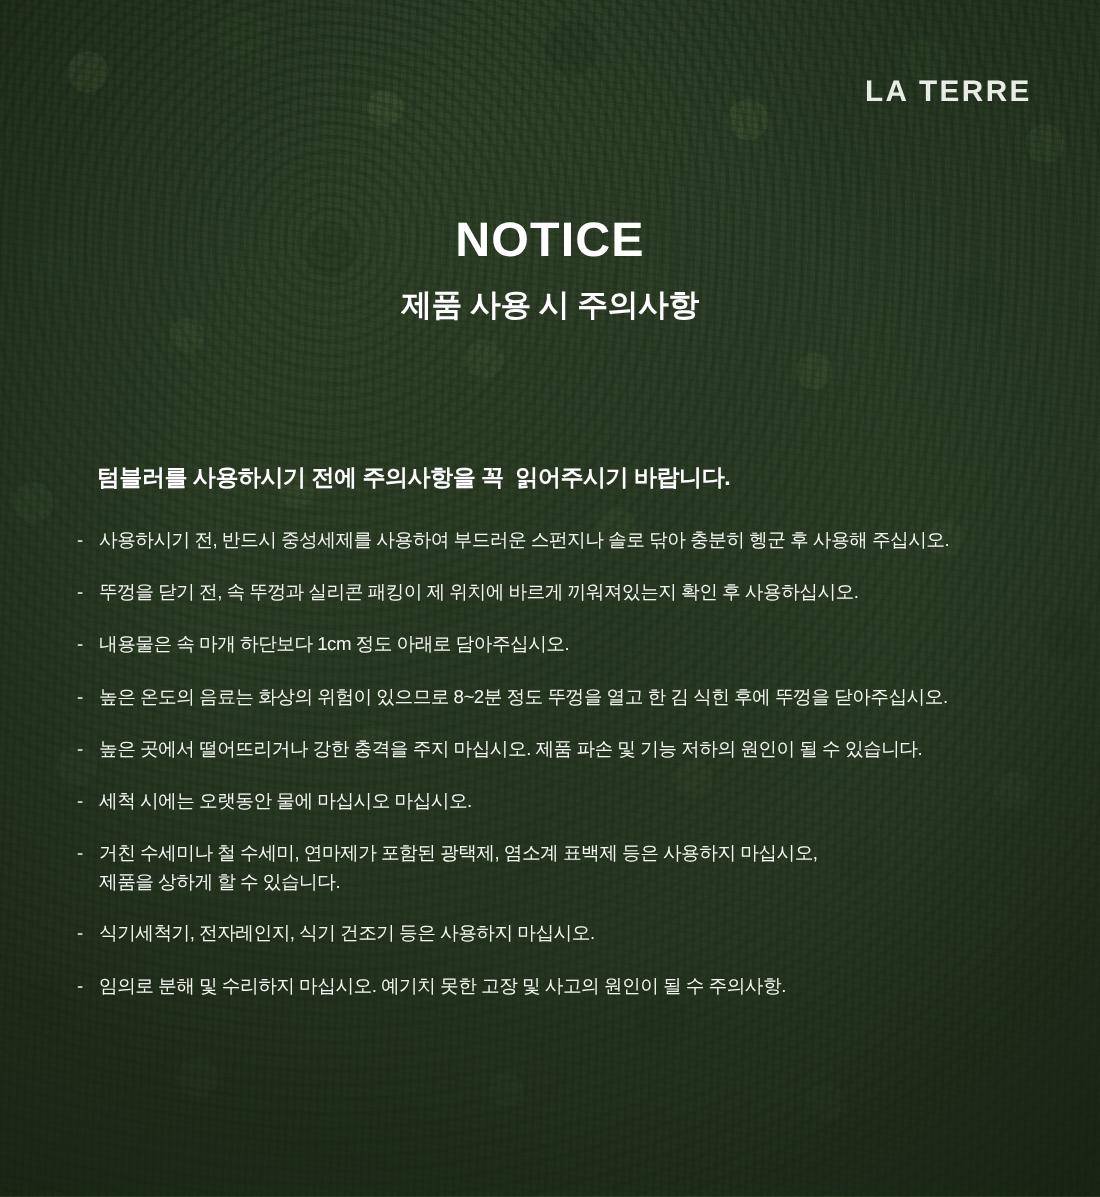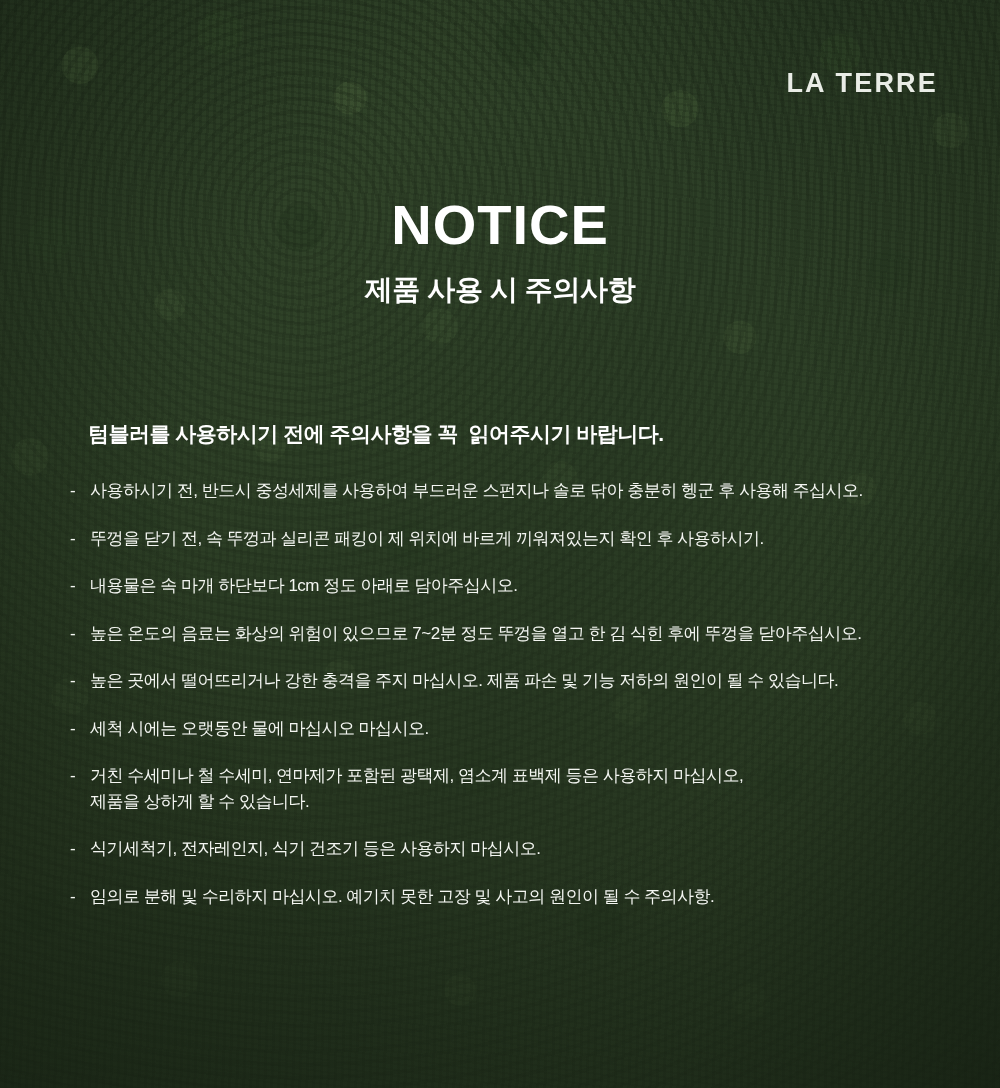--- a/index.html
+++ b/index.html
@@ -106,21 +106,21 @@
   }
 
   .title-block {
     position: absolute;
     top: 196px;
     left: 0;
     right: 0;
     text-align: center;
   }
   .title {
-    font-size: 56px;
+    font-size: 44px;
     font-weight: bold;
     letter-spacing: 1px;
     line-height: 1.05;
     color: #ffffff;
   }
   .subtitle {
     margin-top: 16px;
     font-size: 28px;
     font-weight: bold;
     letter-spacing: -0.4px;
@@ -187,31 +187,31 @@
 
     <div class="list">
 
       <div class="item">
         <span class="dash">-</span>
         <span class="item-text">사용하시기 전, 반드시 중성세제를 사용하여 부드러운 스펀지나 솔로 닦아 충분히 헹군 후 사용해 주십시오.</span>
       </div>
 
       <div class="item">
         <span class="dash">-</span>
-        <span class="item-text">뚜껑을 닫기 전, 속 뚜껑과 실리콘 패킹이 제 위치에 바르게 끼워져있는지 확인 후 사용하시기.</span>
+        <span class="item-text">뚜껑을 닫기 전, 속 뚜껑과 실리콘 패킹이 제 위치에 바르게 끼워져있는지 확인 후 사용하십시오.</span>
       </div>
 
       <div class="item">
         <span class="dash">-</span>
         <span class="item-text">내용물은 속 마개 하단보다 1cm 정도 아래로  담아주십시오.</span>
       </div>
 
       <div class="item">
         <span class="dash">-</span>
-        <span class="item-text">높은 온도의 음료는 화상의 위험이 있으므로 7~2분 정도 뚜껑을 열고 한 김 식힌 후에 뚜껑을 닫아주십시오.</span>
+        <span class="item-text">높은 온도의 음료는 화상의 위험이 있으므로 8~2분 정도 뚜껑을 열고 한 김 식힌 후에 뚜껑을 닫아주십시오.</span>
       </div>
 
       <div class="item">
         <span class="dash">-</span>
         <span class="item-text">높은 곳에서 떨어뜨리거나 강한 충격을 주지 마십시오. 제품 파손 및 기능 저하의 원인이 될 수 있습니다.</span>
       </div>
 
       <div class="item">
         <span class="dash">-</span>
         <span class="item-text">세척 시에는 오랫동안 물에 마십시오 마십시오.</span>

